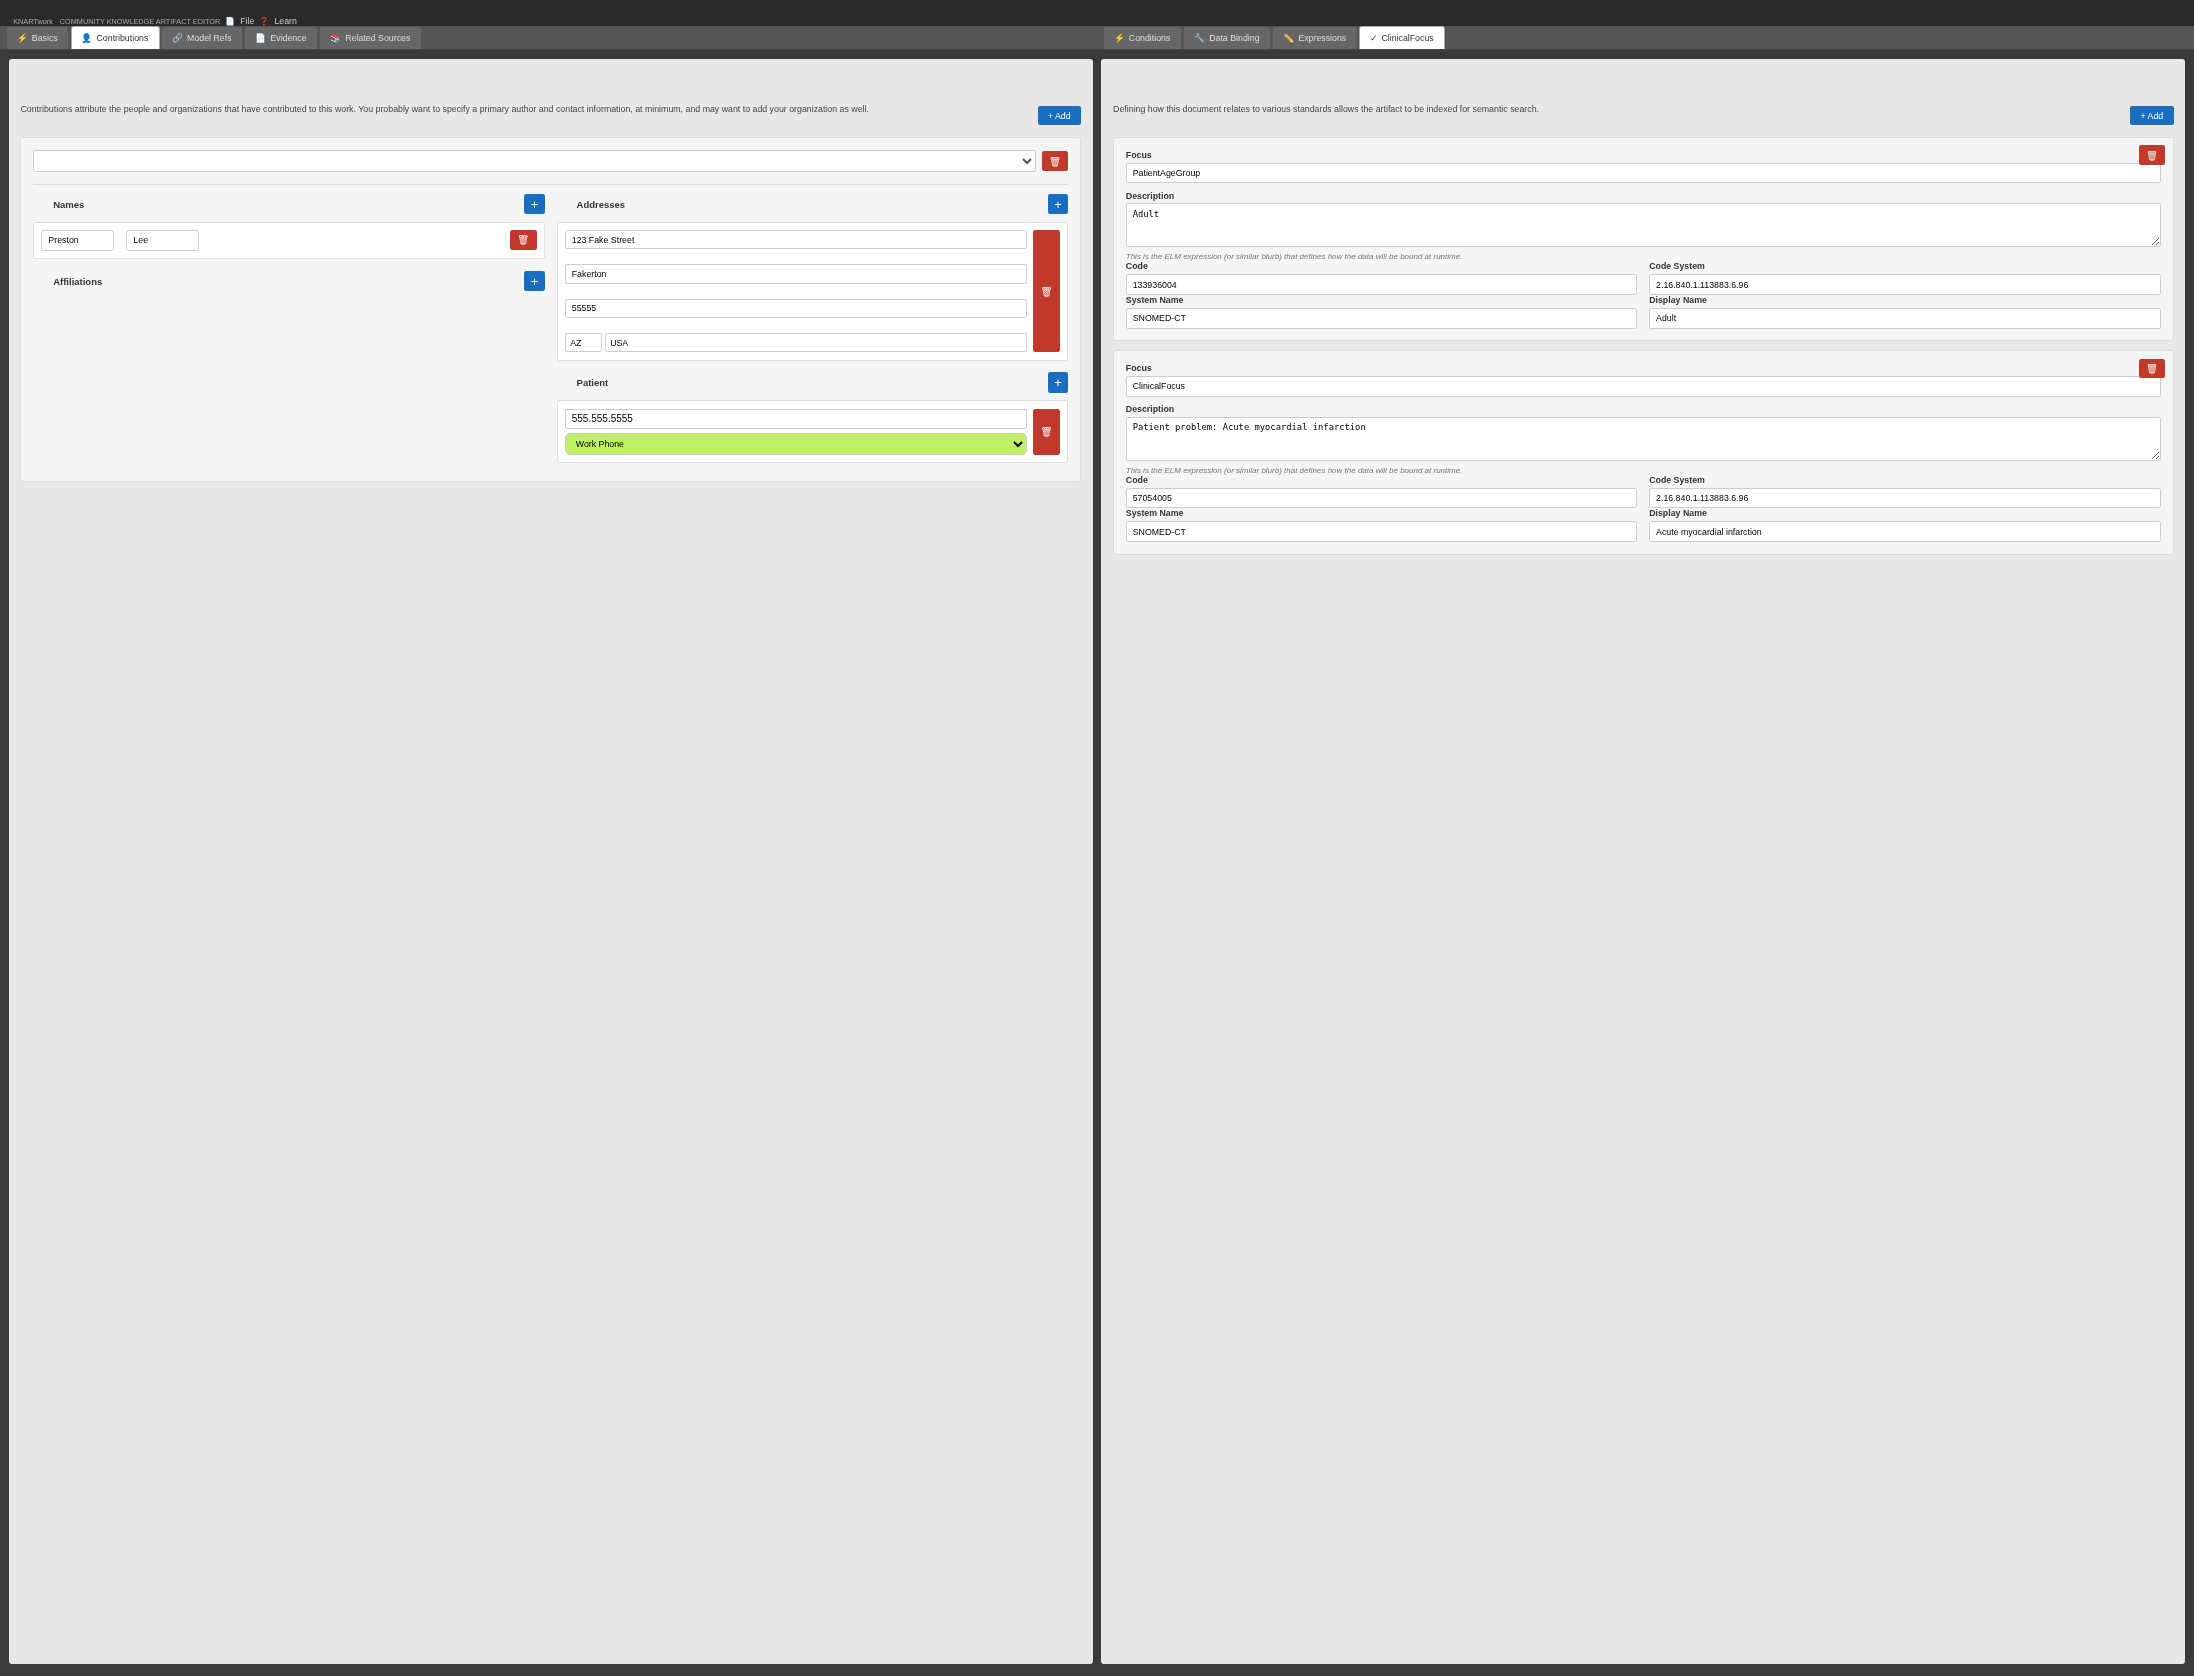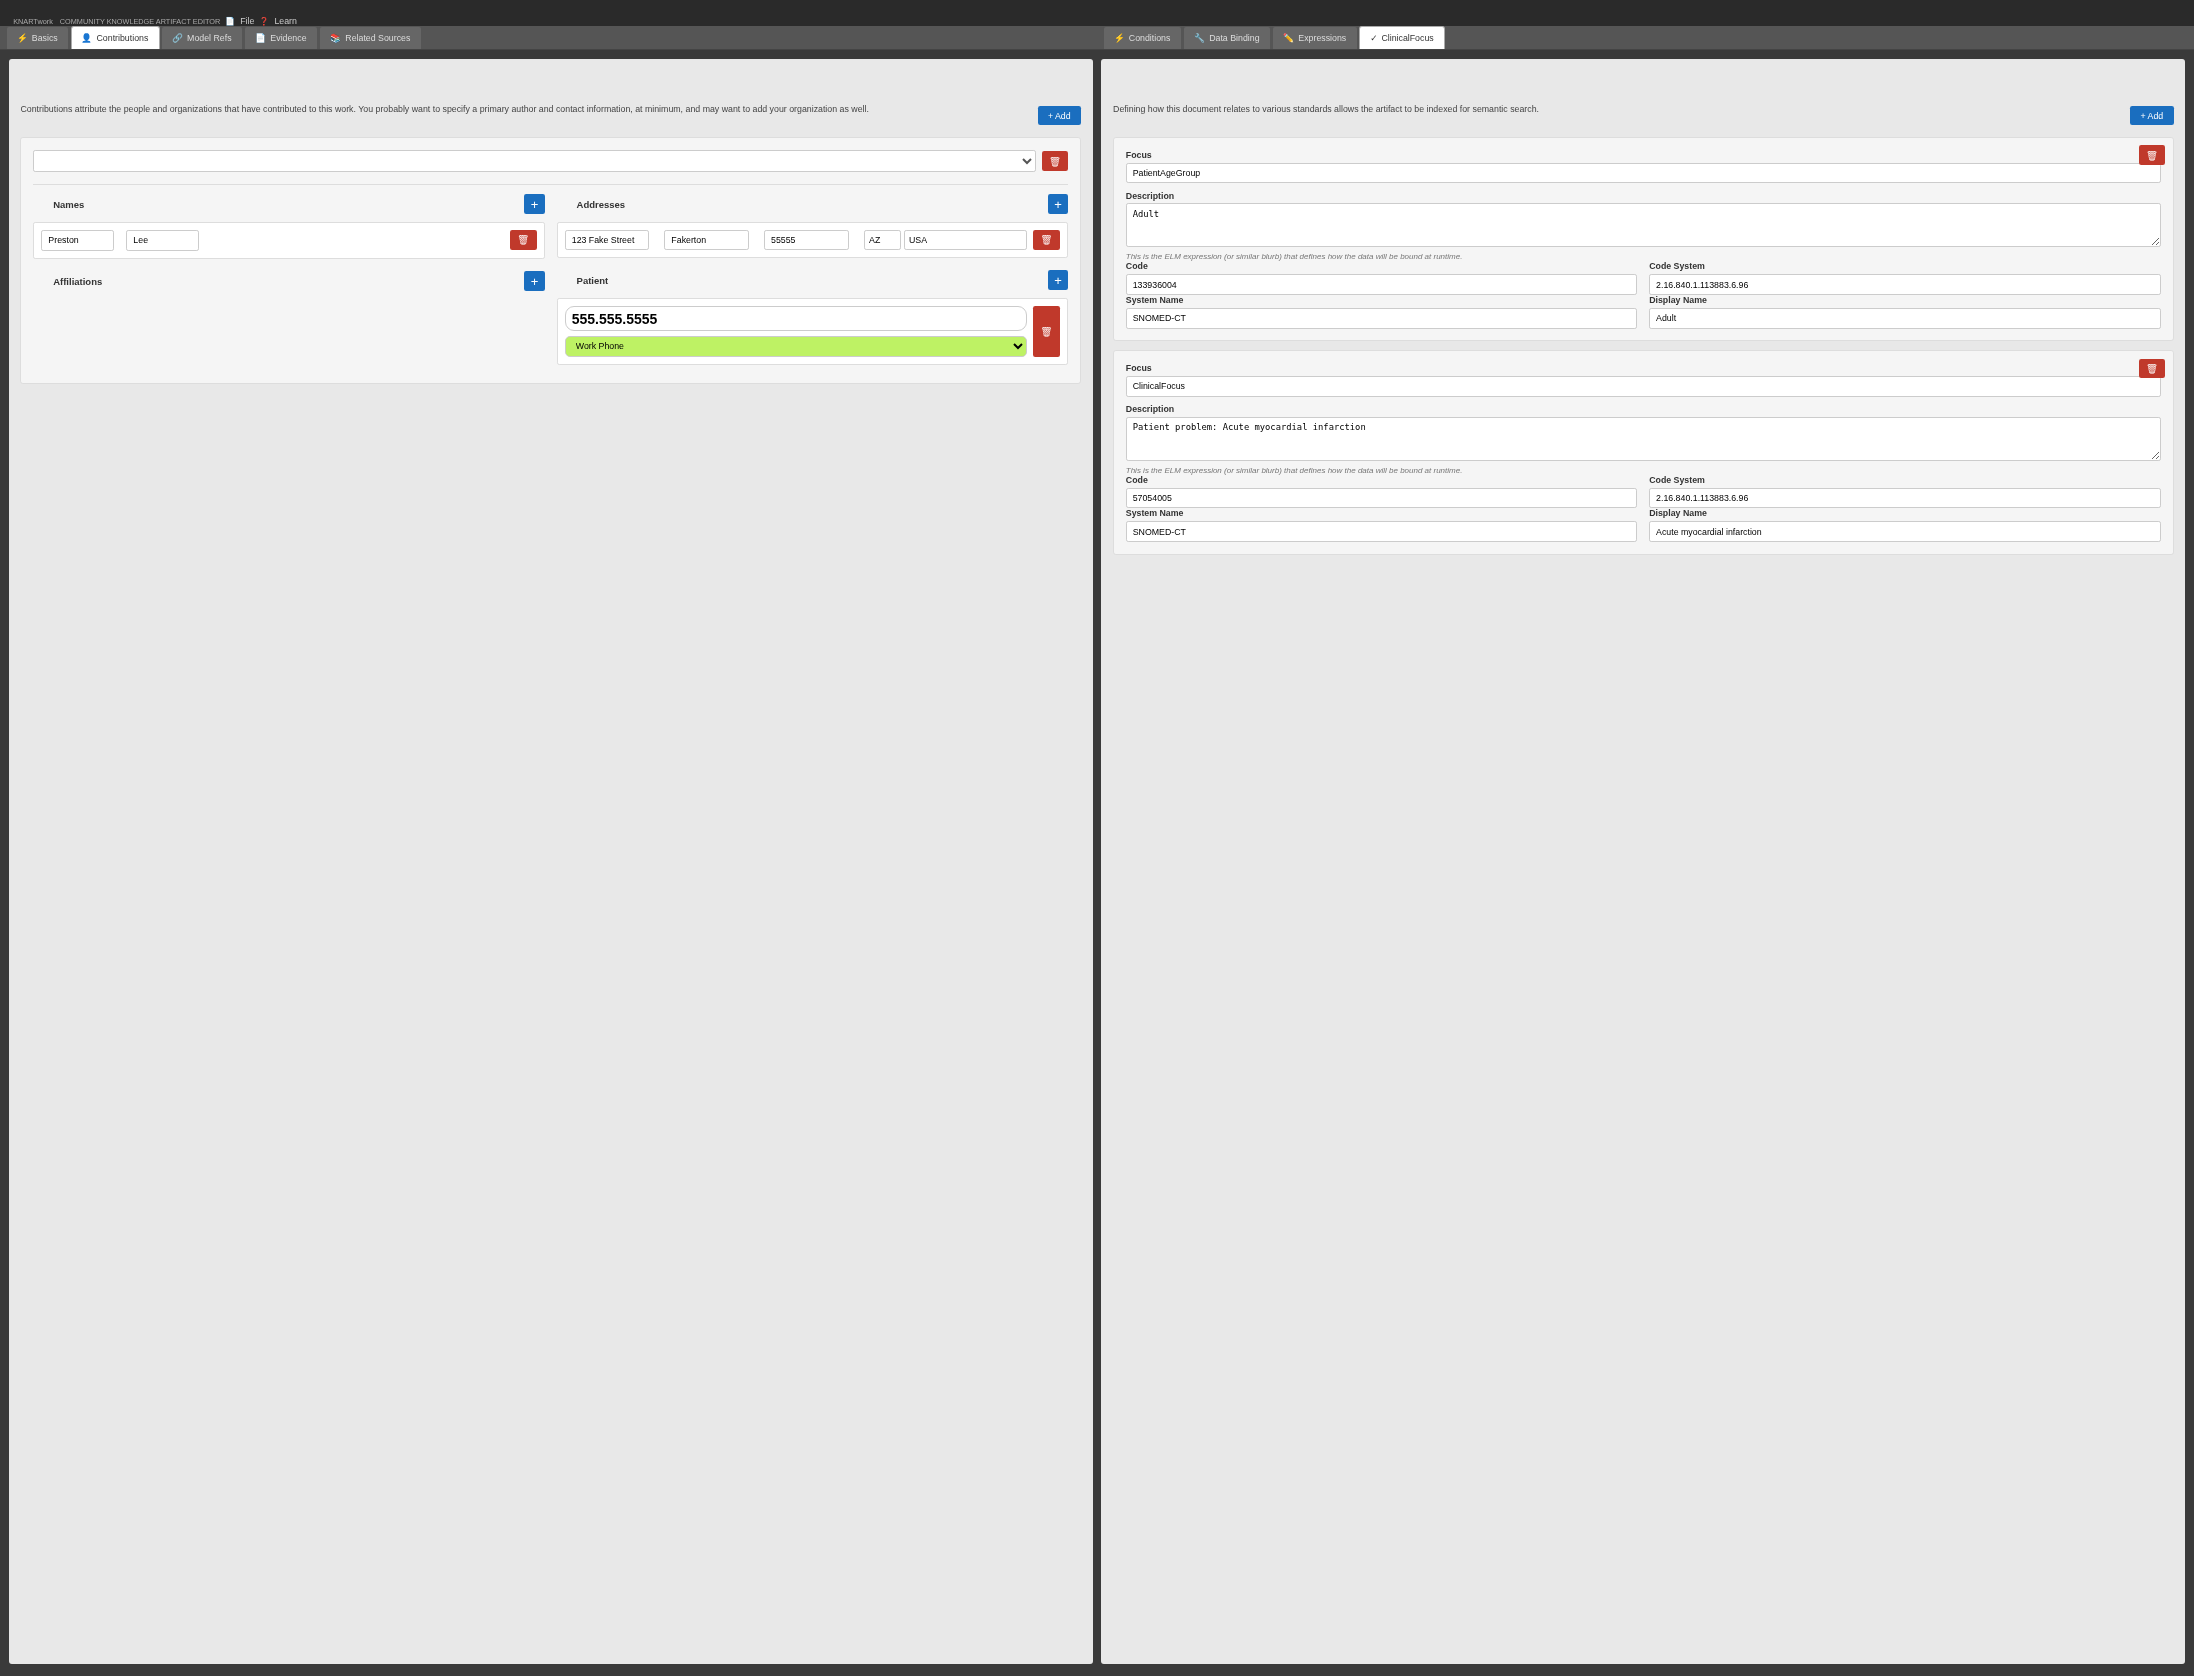--- a/index.html
+++ b/index.html
@@ -197,21 +197,21 @@
 
     .address-card {
       background: #fff;
       border: 0.7px solid #ddd;
       border-radius: 2.2px;
       padding: 7.3px;
       display: flex;
       gap: 5.9px;
       margin-bottom: 5.9px;
     }
-    .address-fields { flex: 1; display: flex; gap: 15px; }
+    .address-fields { flex: 1; display: flex; flex-direction: column; gap: 15px; }
     .address-input {
       padding: 3.7px 5.9px;
       border: 0.7px solid #ccc;
       border-radius: 2.2px;
       font-size: 8.8px;
       width: 100%;
     }
     .address-row { display: flex; gap: 2.9px; }
     .address-state { width: 37px; padding: 3.7px 4.4px; border: 0.7px solid #ccc; border-radius: 2.2px; font-size: 8.8px; }
     .address-country { flex: 1; padding: 3.7px 4.4px; border: 0.7px solid #ccc; border-radius: 2.2px; font-size: 8.8px; }
@@ -225,24 +225,23 @@
       border-radius: 2.2px;
       padding: 7.3px;
       display: flex;
       gap: 5.9px;
       margin-bottom: 5.9px;
     }
     .contact-fields { flex: 1; display: flex; flex-direction: column; gap: 4.4px; }
     .contact-input {
       padding: 3.7px 5.9px;
       border: 0.7px solid #ccc;
-      border-radius: 9px;
-      font-size: 14px;
+      border-radius: 2px;
+      font-size: 10px;
       width: 100%;
-      font-weight: bold;
     }
     .contact-type-select {
       padding: 3.7px 5.9px;
       border: 0.7px solid #ccc;
       border-radius: 5px;
       font-size: 8.8px;
       width: 100%;
       background: #bef264;
     }
 

